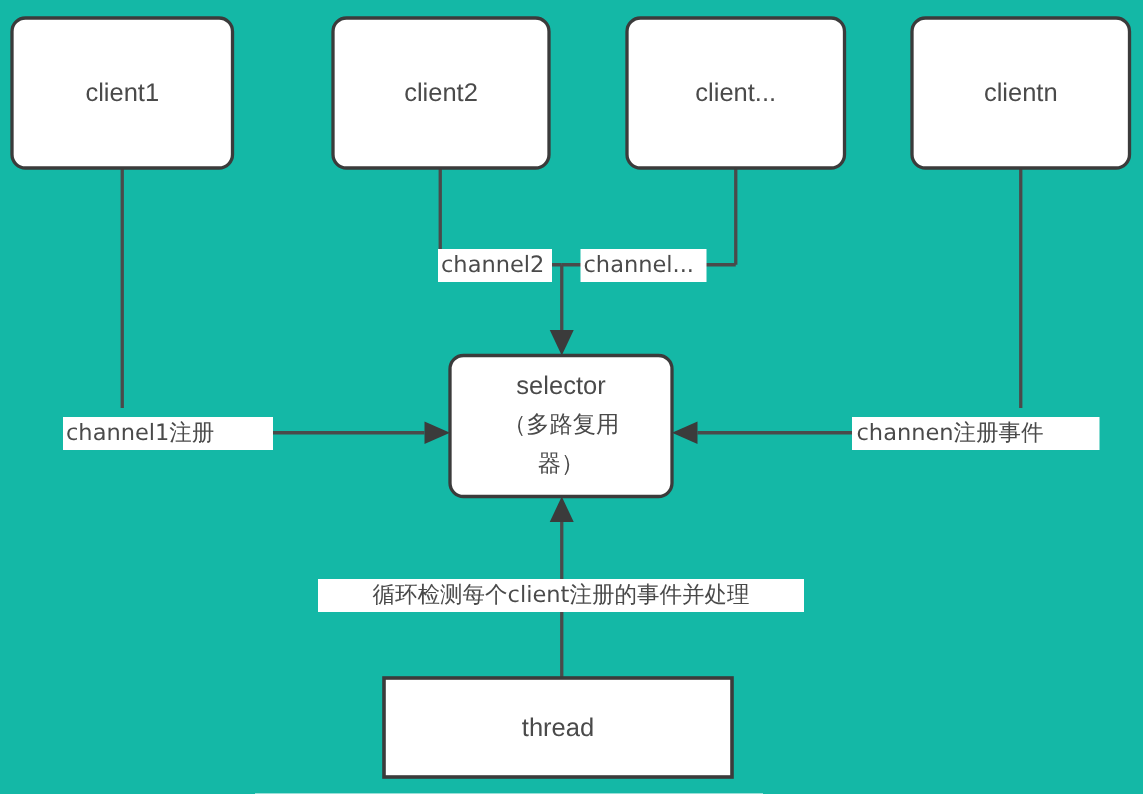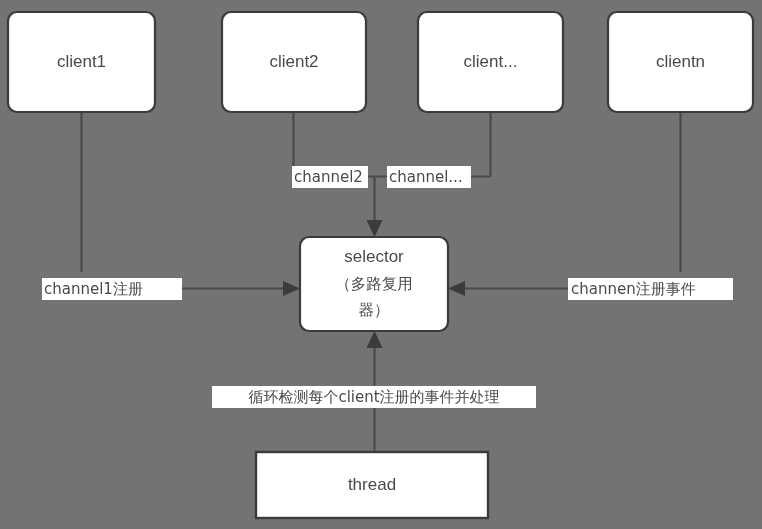--- a/index.html
+++ b/index.html
@@ -7,21 +7,21 @@
     padding: 0;
     background: #ffffff;
   }
   body {
     font-family: "Liberation Sans", "DejaVu Sans", sans-serif;
   }
   #diagram-root {
     position: relative;
     width: 762px;
     height: 529px;
-    background: #737373;
+    background: #14b8a6;
     overflow: hidden;
     text-align: center;
   }
   #diagram-svg {
     position: absolute;
     left: 0;
     top: 0;
     width: 762px;
     height: 529px;
   }

